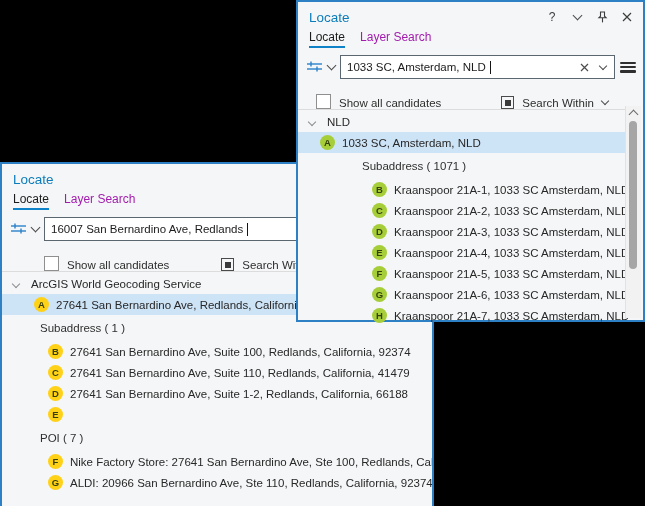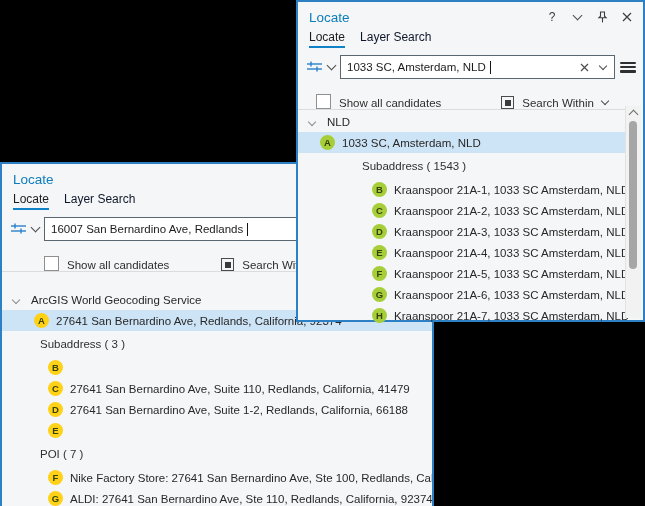--- a/index.html
+++ b/index.html
@@ -15,21 +15,21 @@
   }
   #panel-top{left:296px;top:0;width:349px;height:322px;z-index:2;}
   #panel-bottom{left:0;top:162px;width:434px;height:346px;z-index:1;}
 
   .titlebar{display:flex;align-items:center;height:26px;padding:2px 10px 0 11px;}
   .panel-title{color:#0c7cba;font-size:13.5px;flex:1;}
   .tb-icons{display:flex;align-items:center;gap:13px;color:#3c3c3c;font-size:12px;}
   .tb-icon{width:12px;height:12px;display:flex;align-items:center;justify-content:center;cursor:default;}
 
   .tabs{display:flex;gap:15px;height:21px;padding:0 11px;font-size:12px;align-items:flex-start;}
-  .tab{color:#0f172a;padding-bottom:2px;}
+  .tab{color:#a21caf;padding-bottom:2px;}
   .tab.active{color:#1c1c1c;border-bottom:2px solid #0f82c8;}
 
   .search-row{display:flex;align-items:center;height:32px;padding:0 7px 0 8px;gap:5px;}
   .filter-icon{flex:0 0 auto;}
   .chev{display:inline-block;width:6px;height:6px;border-right:1.4px solid #4c4c4c;border-bottom:1.4px solid #4c4c4c;transform:rotate(45deg);margin-top:-3px;}
   .chev.small{width:5px;height:5px;}
   .chev.gray{border-color:#8d8d8d;}
   .searchbox{flex:1;height:24px;box-sizing:border-box;background:#fff;border:1px solid #5b6770;display:flex;align-items:center;padding:0 6px;gap:4px;min-width:0;}
   .searchbox .value{font-size:11.5px;color:#1b1b1b;white-space:nowrap;overflow:hidden;}
   .caret{width:1px;height:13px;background:#141414;flex:0 0 auto;}
@@ -54,21 +54,21 @@
   .row-result{height:21px;}
   .row-header{height:26px;color:#303030;}
   .row.selected{background:#cde3f6;}
   .badge{width:15px;height:15px;border-radius:50%;display:flex;align-items:center;justify-content:center;
          font-size:9.5px;font-weight:bold;color:#35400a;margin-right:7px;flex:0 0 auto;}
   .row-group .chev{margin:0 12px 0 0;}
   #panel-top .row-group{padding-left:11px;}
   #panel-top .row-result.lvl1{padding-left:22px;}
   #panel-top .row-header{padding-left:64px;}
   #panel-top .row-result.lvl2{padding-left:74px;}
-  #panel-bottom .row-group{padding-left:11px;margin-top:16px;}
+  #panel-bottom .row-group{padding-left:11px;}
   #panel-bottom .row-result.lvl1{padding-left:32px;}
   #panel-bottom .row-header{padding-left:38px;}
   #panel-bottom .row-result.lvl2{padding-left:46px;}
   .row-text{white-space:nowrap;overflow:hidden;}
 
   .scrollbar{position:absolute;top:104px;right:2px;bottom:2px;width:15px;background:#f2f2f2;border-left:1px solid #e2e2e2;z-index:3;}
   .sb-up{position:absolute;top:5px;left:4px;width:6px;height:6px;border-left:1.4px solid #6a6a6a;border-top:1.4px solid #6a6a6a;transform:rotate(45deg);}
   .sb-thumb{position:absolute;top:15px;left:3px;width:8px;height:148px;background:#a6a6a6;border-radius:4px;}
 
   svg{display:block;}
@@ -150,21 +150,21 @@
 
   <div class="row row-group">
         <span class="chev small gray"></span>
         <span class="row-text">NLD</span>
       </div>
       <div class="row row-result selected lvl1">
         <span class="badge" style="background: rgb(166, 206, 57);">A</span>
         <span class="row-text">1033 SC, Amsterdam, NLD</span>
       </div>
       <div class="row row-header">
-        <span class="row-text">Subaddress ( 1543 )</span>
+        <span class="row-text">Subaddress ( 1071 )</span>
       </div>
       <div class="row row-result lvl2">
         <span class="badge" style="background: rgb(166, 206, 57);">B</span>
         <span class="row-text">Kraanspoor 21A-1, 1033 SC Amsterdam, NLD</span>
       </div>
       <div class="row row-result lvl2">
         <span class="badge" style="background: rgb(166, 206, 57);">C</span>
         <span class="row-text">Kraanspoor 21A-2, 1033 SC Amsterdam, NLD</span>
       </div>
       <div class="row row-result lvl2">
@@ -252,24 +252,25 @@
 
   <div class="row row-group">
         <span class="chev small gray"></span>
         <span class="row-text">ArcGIS World Geocoding Service</span>
       </div>
       <div class="row row-result selected lvl1">
         <span class="badge" style="background: rgb(255, 209, 23);">A</span>
         <span class="row-text">27641 San Bernardino Ave, Redlands, California, 92374</span>
       </div>
       <div class="row row-header">
-        <span class="row-text">Subaddress ( 3 )</span>
+        <span class="row-text">Subaddress ( 1 )</span>
       </div>
       <div class="row row-result lvl2">
         <span class="badge" style="background: rgb(255, 209, 23);">B</span>
+        <span class="row-text">27641 San Bernardino Ave, Suite 100, Redlands, California, 92374</span>
       </div>
       <div class="row row-result lvl2">
         <span class="badge" style="background: rgb(255, 209, 23);">C</span>
         <span class="row-text">27641 San Bernardino Ave, Suite 110, Redlands, California, 41479</span>
       </div>
       <div class="row row-result lvl2">
         <span class="badge" style="background: rgb(255, 209, 23);">D</span>
         <span class="row-text">27641 San Bernardino Ave, Suite 1-2, Redlands, California, 66188</span>
       </div>
       <div class="row row-result lvl2">
@@ -277,16 +278,16 @@
       </div>
       <div class="row row-header">
         <span class="row-text">POI ( 7 )</span>
       </div>
       <div class="row row-result lvl2">
         <span class="badge" style="background: rgb(255, 209, 23);">F</span>
         <span class="row-text">Nike Factory Store: 27641 San Bernardino Ave, Ste 100, Redlands, California, 92374</span>
       </div>
       <div class="row row-result lvl2">
         <span class="badge" style="background: rgb(255, 209, 23);">G</span>
-        <span class="row-text">ALDI: 27641 San Bernardino Ave, Ste 110, Redlands, California, 92374</span>
+        <span class="row-text">ALDI: 20966 San Bernardino Ave, Ste 110, Redlands, California, 92374</span>
       </div>
     </div>
 </div>
 
 </body></html>

